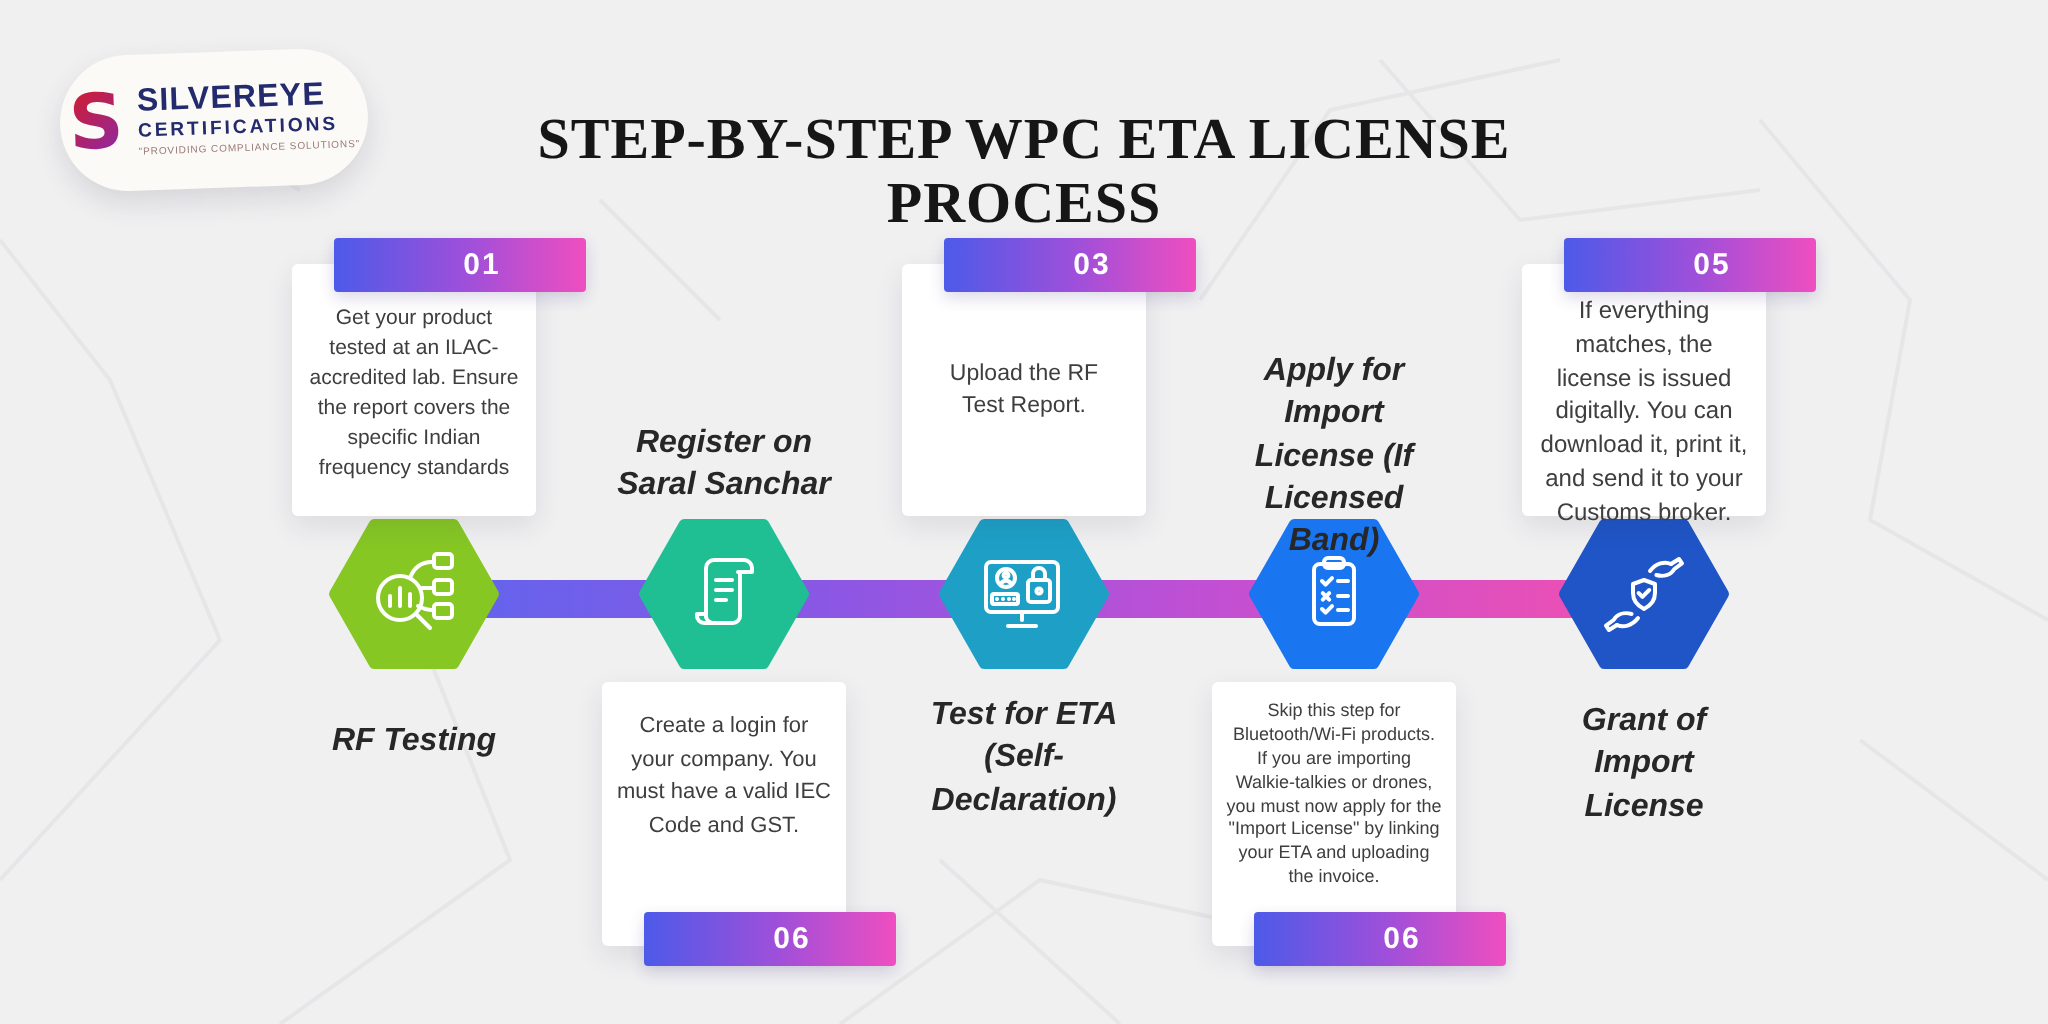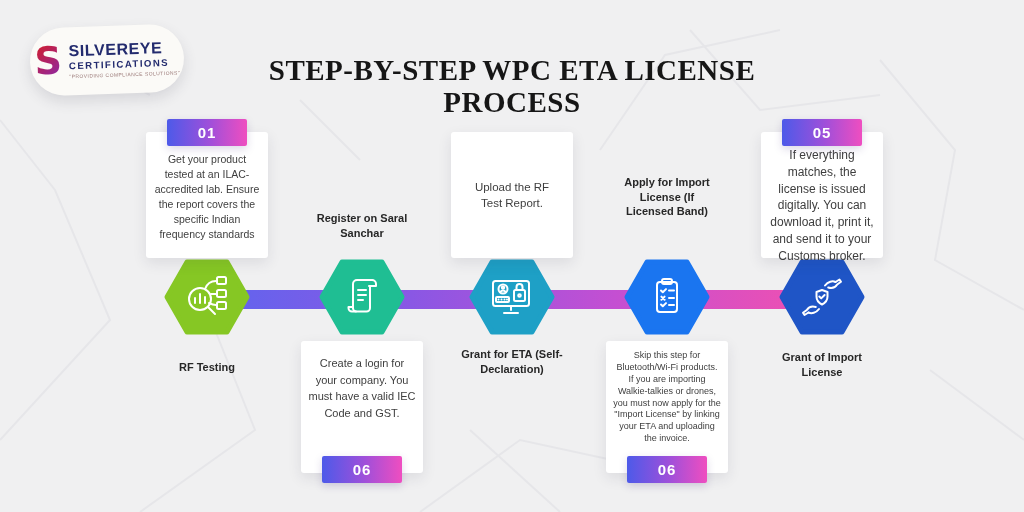--- a/index.html
+++ b/index.html
@@ -62,34 +62,35 @@
   .card-text{padding:20px 7px 0 7px; line-height:1.42;}
   .card.c1 .card-text{font-size:10.5px;}
   .card.c2 .card-text{font-size:11px; padding-top:14px; line-height:1.5;}
   .card.c3{display:flex; align-items:center; justify-content:center;}
   .card.c3 .card-text{font-size:11.5px; padding:0 20px;}
   .card.c4 .card-text{font-size:9px; padding-top:9px; line-height:1.32;}
   .card.c5 .card-text{font-size:12px; padding-top:15px; line-height:1.4;}
 
   
   .badge{
-    position:absolute; width:80px; height:27px; z-index:3;
+    position:absolute; width:104px; height:27px; z-index:3;
     background:linear-gradient(90deg,#4d5ae9 0%,#a24fd9 55%,#ef4ec0 100%);
     border-radius:2px; color:#ffffff; font-weight:700; font-size:15px;
     letter-spacing:1px; display:flex; align-items:center; justify-content:center;
     box-shadow:0 3px 8px rgba(60,40,120,.18);
+    padding-left:22px;
   }
   .badge.top{top:119px;}
   .badge.bottom{top:456px;}
   .badge.c1{left:167px}.badge.c2{left:322px}.badge.c3{left:472px}.badge.c4{left:627px}.badge.c5{left:782px}
 
   
   .step-label{
-    position:absolute; z-index:2; font-size:11px; font-weight:700;
-    color:#272727; text-align:center; line-height:1.33;
+    position:absolute; z-index:2; font-size:16px; font-weight:700;
+    color:#272727; text-align:center; line-height:1.33;font-style:italic;
   }
   .label-1{left:147px; top:360px; width:120px;}
   .label-2{left:302px; top:211px; width:120px;}
   .label-3{left:457px; top:347px; width:110px;}
   .label-4{left:619px; top:175px; width:96px;}
   .label-5{left:772px; top:350px; width:100px;}
 
   .icon-art{fill:none; stroke:#ffffff; stroke-width:2; stroke-linecap:round; stroke-linejoin:round;}
 </style>
 </head>
@@ -219,22 +220,23 @@
   </div>
   <div class="card bottom c4">
     <div class="card-text">Skip this step for Bluetooth/Wi-Fi products. If you are importing Walkie-talkies or drones, you must now apply for the "Import License" by linking your ETA and uploading the invoice.</div>
   </div>
   <div class="card top c5">
     <div class="card-text">If everything matches, the license is issued digitally. You can download it, print it, and send it to your Customs broker.</div>
   </div>
 
   <div class="badge top c1">01</div>
   <div class="badge bottom c2">06</div>
+  <div class="badge top c3">03</div>
   <div class="badge bottom c4">06</div>
   <div class="badge top c5">05</div>
 
   <div class="step-label label-1">RF Testing</div>
   <div class="step-label label-2">Register on Saral Sanchar</div>
-  <div class="step-label label-3">Grant for ETA (Self-Declaration)</div>
+  <div class="step-label label-3">Test for ETA (Self-Declaration)</div>
   <div class="step-label label-4">Apply for Import License (If Licensed Band)</div>
   <div class="step-label label-5">Grant of Import License</div>
 
 </div>
 
 </body></html>

